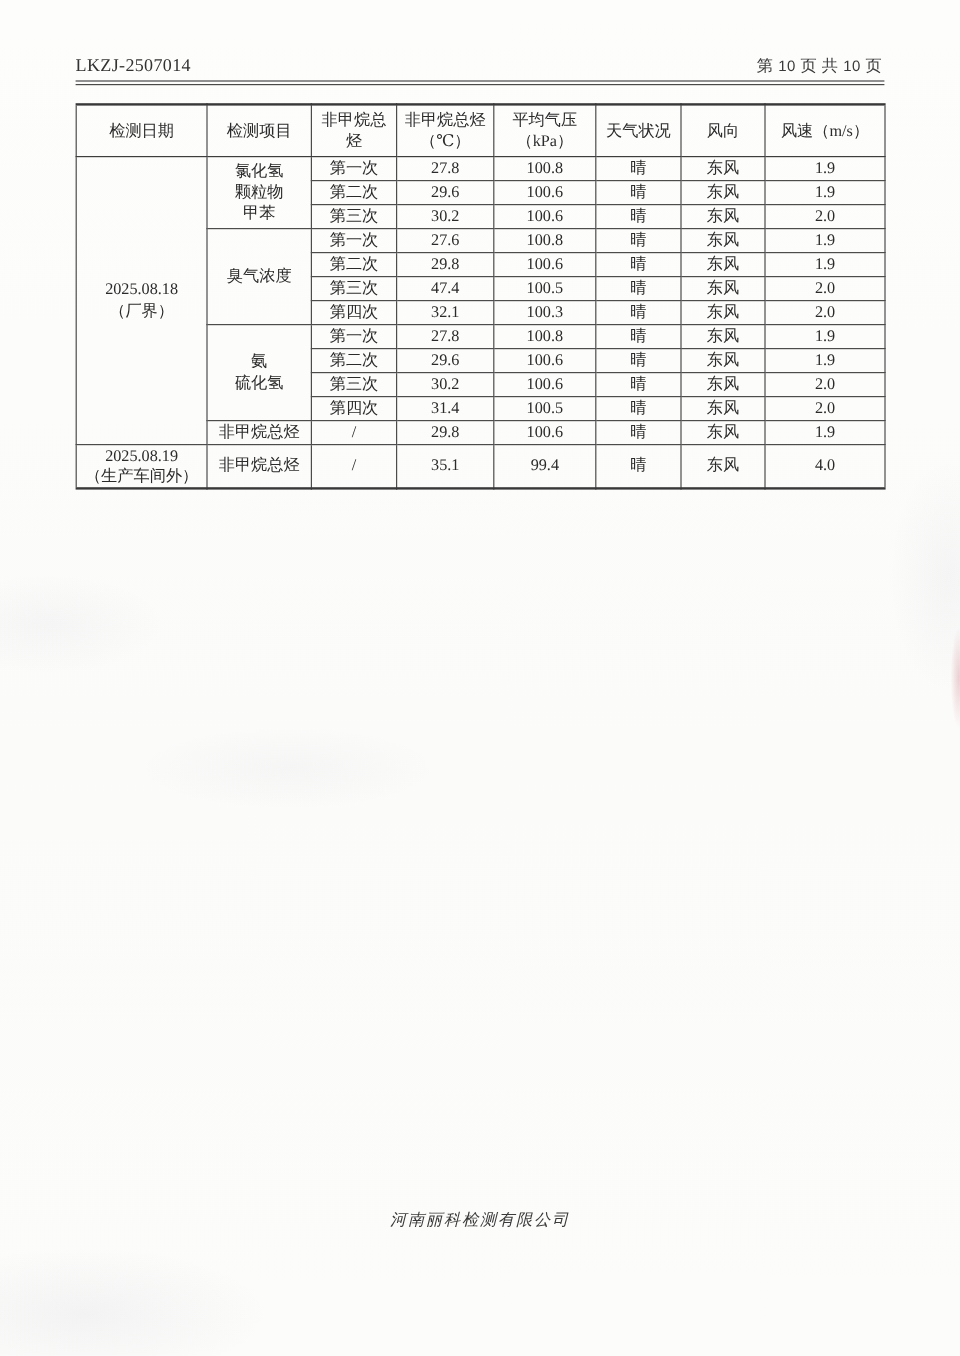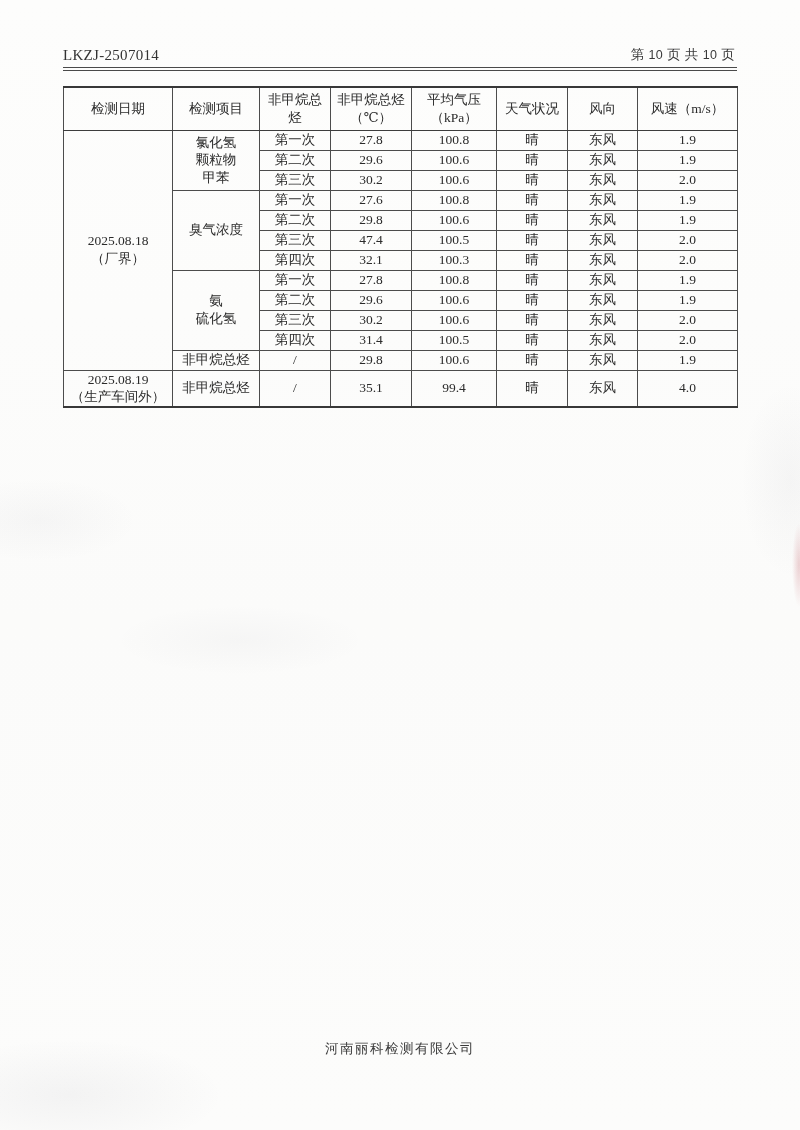--- a/index.html
+++ b/index.html
@@ -90,25 +90,26 @@
   .c-temp  { width: 81px; }
   .c-pres  { width: 85px; }
   .c-weath { width: 71px; }
   .c-wind  { width: 70px; }
   .c-speed { width: 100px; }
 
   
   .company-footer {
     position: absolute;
     left: 0; right: 0;
-    top: 1040px;
+    top: 1008px;
     text-align: center;
     font-size: 13.5px;
     color: #3a3a3a;
     letter-spacing: 1.5px;
+    font-style: italic;
   }
 </style>
 </head>
 <body>
 
 <div class="page">
 
   <div class="doc-header">
     <span class="doc-number">LKZJ-2507014</span>
     <span class="page-indicator"><span>第</span><span class="num">10</span><span>页</span><span>共</span><span class="num">10</span><span>页</span></span>

